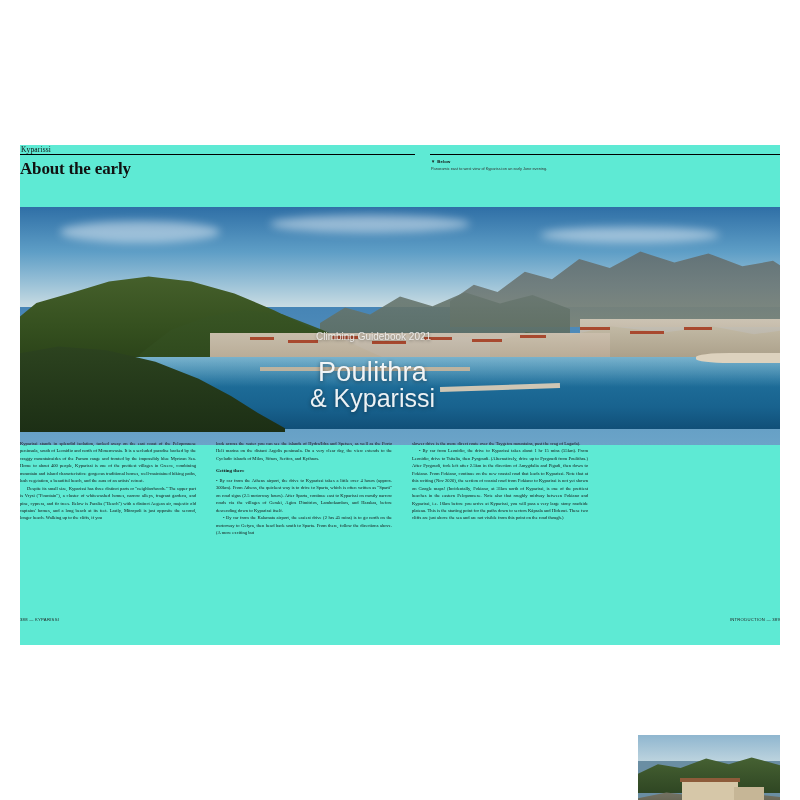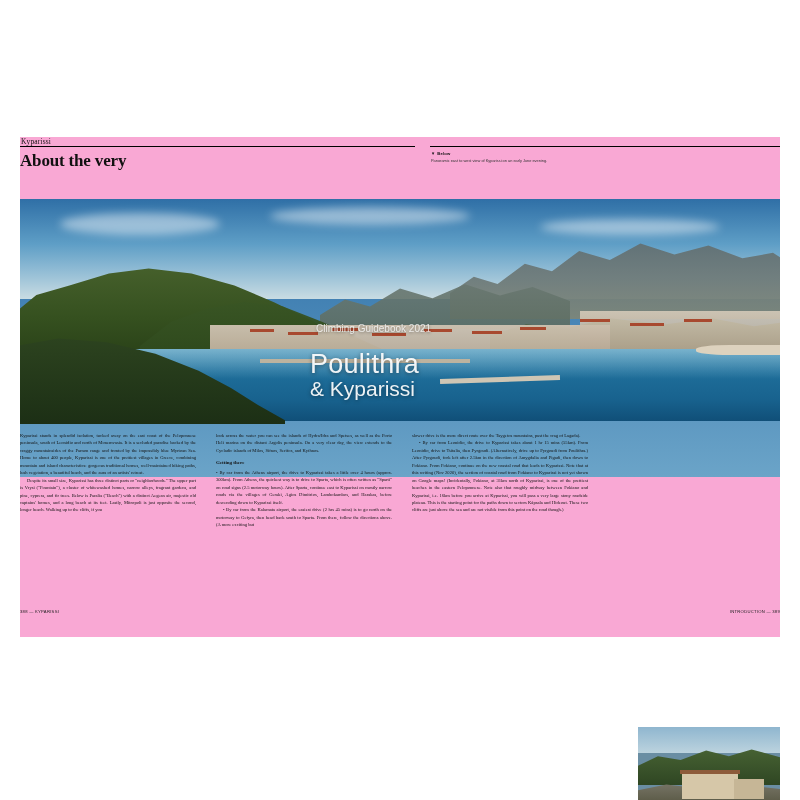--- a/index.html
+++ b/index.html
@@ -21,24 +21,24 @@
     left: 0;
     top: 0;
     width: 800px;
     height: 800px;
     background: #ffffff;
   }
 
   .page {
     position: absolute;
     left: 20px;
-    top: 137px;
+    top: 145px;
     width: 760px;
     height: 500px;
-    background: #f9a8d4;
+    background: #5eead4;
   }
 
   
   .header {
     position: absolute;
     left: 0;
     top: 0;
     width: 760px;
     height: 52px;
   }
@@ -105,23 +105,24 @@
     color: #333;
     width: 120px;
   }
 
   
   .hero {
     position: absolute;
     left: 0px;
     top: 62px;
     width: 760px;
-    height: 278px;
+    height: 238px;
     overflow: hidden;
     background: linear-gradient(#2c6ea8, #6ba4c8);
+    text-align: center;
   }
   
   .sky {
     position: absolute; left: 0; top: 0; width: 760px; height: 100px;
     background: linear-gradient(180deg, #2f6fa6 0%, #5e9ec6 45%, #9dc3d8 78%, #c9dce3 100%);
   }
   .cloud {
     position: absolute;
     background: rgba(255,255,255,0.45);
     border-radius: 50%;
@@ -219,21 +220,21 @@
   .hero-overlay-title {
     position: absolute;
     left: 290px;
     top: 152px;
     font-family: "Liberation Sans", sans-serif;
     color: rgba(255,255,255,0.92);
     text-shadow: 0 1px 4px rgba(0,0,0,0.45);
     line-height: 1.0;
   }
   .hero-overlay-title .l1 { font-size: 27px; letter-spacing: 0.01em; }
-  .hero-overlay-title .l2 { font-size: 21px; }
+  .hero-overlay-title .l2 { font-size: 25px; }
   .hero-watermark {
     position: absolute;
     left: 296px;
     top: 124px;
     font-family: "Liberation Sans", sans-serif;
     font-size: 10px;
     color: rgba(255,255,255,0.78);
     text-shadow: 0 1px 3px rgba(0,0,0,0.4);
   }
 
@@ -313,21 +314,21 @@
 </head>
 <body>
 
 <div class="spread">
   <div class="page">
 
     <div class="header">
       <div class="rule-left"></div>
       <div class="rule-right"></div>
       <div class="kicker">Kyparissi</div>
-      <div class="chapter-title">About the very</div>
+      <div class="chapter-title">About the early</div>
 
       <div class="caption-block">
         <div class="caption-head">
           <span class="arrow">▼</span><span>Below</span>
         </div>
         <div class="caption-body">Panoramic east to west view of Kyparissi on an early June evening.</div>
       </div>
     </div>
 
     <div class="hero">

